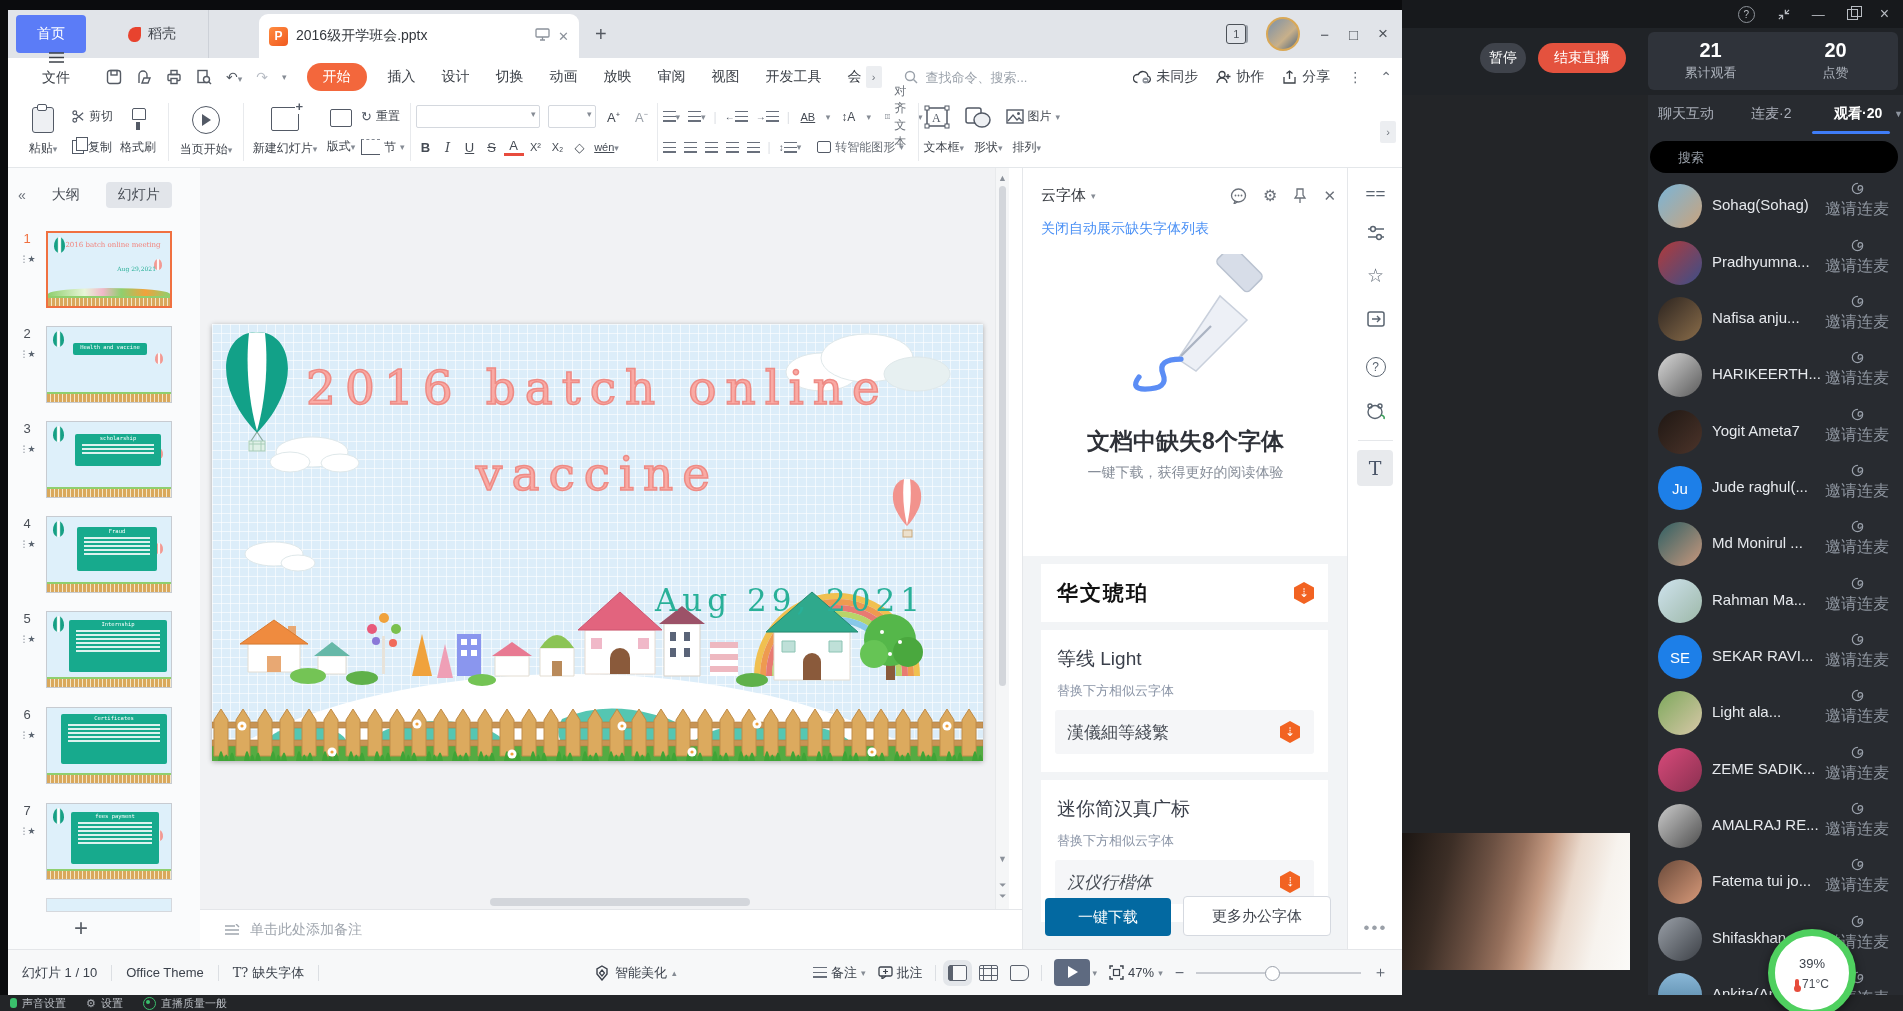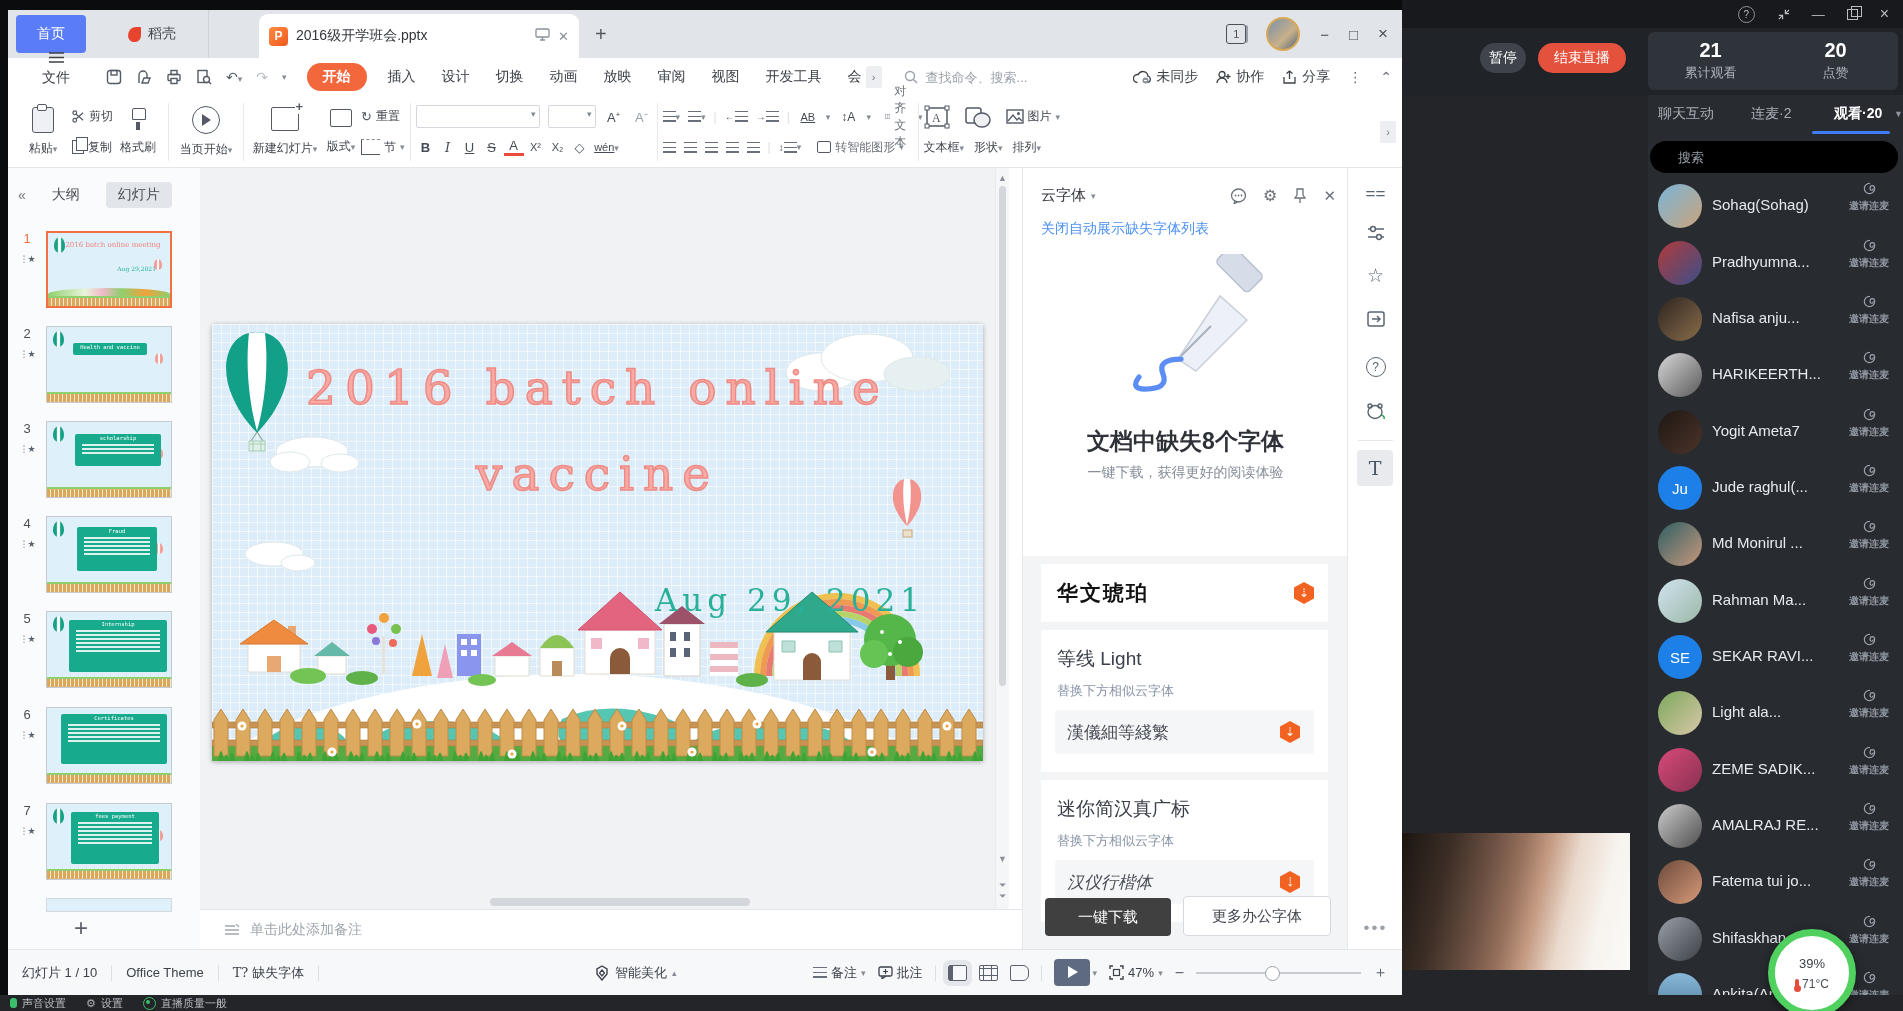--- a/index.html
+++ b/index.html
@@ -25,21 +25,21 @@
             display:flex;align-items:center;justify-content:center;box-shadow:3px 0 0 -1px #9aa0a8;}
   .avatar-tb{width:30px;height:30px;border-radius:50%;border:2px solid #d9a856;
             background:linear-gradient(135deg,#7a90a8,#c8b08a 60%,#50657a);}
   
   .menubar{position:absolute;left:0;top:48px;right:0;height:38px;background:#fff;display:flex;align-items:center;
            font-size:14px;color:#3c4148;border-bottom:1px solid #f0f1f3;}
   .file-btn{display:flex;align-items:center;gap:6px;margin-left:12px;width:72px;flex-direction:column;}
   .qbar{display:flex;align-items:center;gap:14px;margin-left:14px;color:#555b64;}
   .qbar svg{display:block}
   .mtab{padding:0 0;margin:0 13px;white-space:nowrap;}
-  .mtab.active{background:#f3673c;color:#fff;border-radius:14px;padding:5px 16px;margin:0 8px 0 20px;font-weight:bold;}
+  .mtab.active{background:#f3673c;color:#fff;border-radius:14px;padding:5px 16px;margin:0 8px 0 20px;}
   .mtab-more{width:16px;height:22px;background:#eceef1;color:#70767e;display:flex;align-items:center;
              justify-content:center;font-size:11px;border-radius:2px;}
   .msearch{display:flex;align-items:center;gap:6px;margin-left:22px;color:#9aa1aa;}
   .msearch input{border:none;outline:none;font-size:13px;color:#9aa1aa;width:120px;background:transparent;}
   .mright{margin-left:auto;display:flex;align-items:center;gap:18px;margin-right:10px;color:#3c4148;}
   .mitem{display:flex;align-items:center;gap:5px;white-space:nowrap;}
   
   .ribbon{position:absolute;left:0;top:86px;right:0;height:72px;background:#fff;border-bottom:1px solid #e4e7ea;
           display:flex;align-items:stretch;padding:3px 6px 2px 6px;box-sizing:border-box;font-size:12px;color:#41464e;}
   .rdiv{width:1px;background:#e8eaed;margin:4px 5px;}
@@ -157,21 +157,21 @@
   .sttab.on{color:#fff;font-weight:bold;}
   .sttab-underline{position:absolute;left:164px;top:36px;width:78px;height:3px;background:#3f7df8;border-radius:2px;}
   .st-search{position:absolute;left:2px;top:46px;width:248px;height:32px;border-radius:16px;background:#000000;
              display:flex;align-items:center;}
   .st-search input{background:transparent;border:none;outline:none;color:#9aa0aa;font-size:13px;margin-left:26px;width:180px;}
   .viewer{position:absolute;left:8px;right:4px;height:56px;}
   .v-av{position:absolute;left:2px;top:6px;width:44px;height:44px;border-radius:50%;}
   .v-init{display:flex;align-items:center;justify-content:center;color:#fff;font-size:15px;background:#1d7fe8;}
   .v-name{position:absolute;left:56px;top:18px;font-size:15px;color:#e6e9ed;white-space:nowrap;max-width:130px;overflow:hidden;}
   .v-invite{position:absolute;right:10px;top:3px;display:flex;flex-direction:column;align-items:center;gap:3px;}
-  .v-invite .lbl{font-size:10px;color:#8e959f;font-weight:bold;}
+  .v-invite .lbl{font-size:16px;color:#8e959f;}
   .av1{background:linear-gradient(135deg,#7ab5d8,#caa37c);} .av2{background:linear-gradient(135deg,#b33a3a,#3a4f8a);}
   .av3{background:linear-gradient(135deg,#2c2420,#8a6d4a);} .av4{background:linear-gradient(135deg,#d8d8d8,#5a5a5a);}
   .av5{background:linear-gradient(135deg,#1e1713,#4c342a);} .av7{background:linear-gradient(135deg,#2e5f63,#c9987d);}
   .av8{background:linear-gradient(135deg,#cfe3ee,#9db8a8);} .av10{background:linear-gradient(135deg,#7da85c,#d8c8a8);}
   .av11{background:linear-gradient(135deg,#d84a7a,#8a3050);} .av12{background:linear-gradient(135deg,#cccccc,#4e4e4e);}
   .av13{background:linear-gradient(135deg,#6a4a3a,#d89a7a);} .av14{background:linear-gradient(135deg,#9aa0a8,#3c4046);}
   .av15{background:linear-gradient(180deg,#8ab8d8,#4a7a9a);}
   .gauge{position:absolute;left:366px;top:929px;width:74px;height:74px;border-radius:50%;background:#fff;
          border:7px solid #4fd05f;box-shadow:0 2px 10px rgba(0,0,0,.45);z-index:50;text-align:center;}
   .gauge .pct{margin-top:10px;font-size:27px;font-weight:bold;color:#3c424b;line-height:26px;}
@@ -853,21 +853,21 @@
           </div>
         </div>
         <div class="fcard" style="top:224px;height:142px;">
           <div style="position:absolute;left:16px;top:16px;font-size:19px;color:#3a3f4a;">迷你简汉真广标</div>
           <div style="position:absolute;left:16px;top:52px;font-size:13px;color:#8a94a6;">替换下方相似云字体</div>
           <div class="sim-pill" style="top:80px;font-family:'DejaVu Serif',serif;font-style:italic;">
             <span>汉仪行楷体</span>
             <span class="dl-badge" style="top:11px;">⇣</span>
           </div>
         </div>
-        <div class="fp-btn" style="left:22px;width:126px;background:#404040;color:#fff;">一键下载</div>
+        <div class="fp-btn" style="left:22px;width:126px;background:#0369a1;color:#fff;">一键下载</div>
         <div class="fp-btn" style="left:160px;width:146px;background:#fff;border:1px solid #d5d9e0;color:#41464f;">更多办公字体</div>
       </div>
     </div>
 
     <div class="strip">
       <div class="si" style="top:16px;">==</div>
       <div class="si" style="top:56px;">
         <svg width="20" height="18" viewBox="0 0 20 18">
             <path d="M2 5 h16 M2 13 h16" stroke="#5a6470" stroke-width="1.5"></path>
             <circle cx="7" cy="5" r="2.4" fill="#fff" stroke="#5a6470" stroke-width="1.5"></circle>

